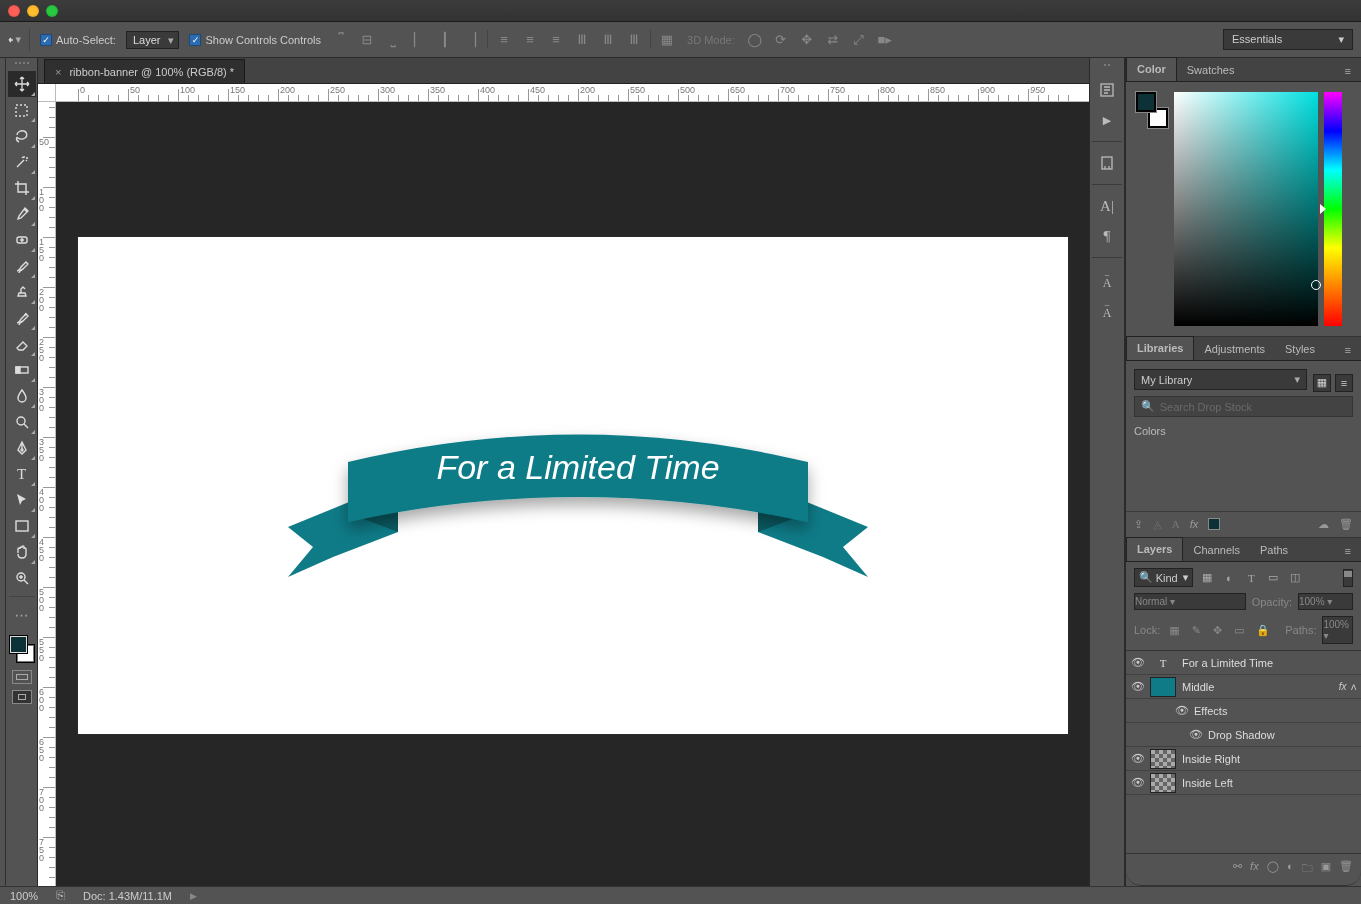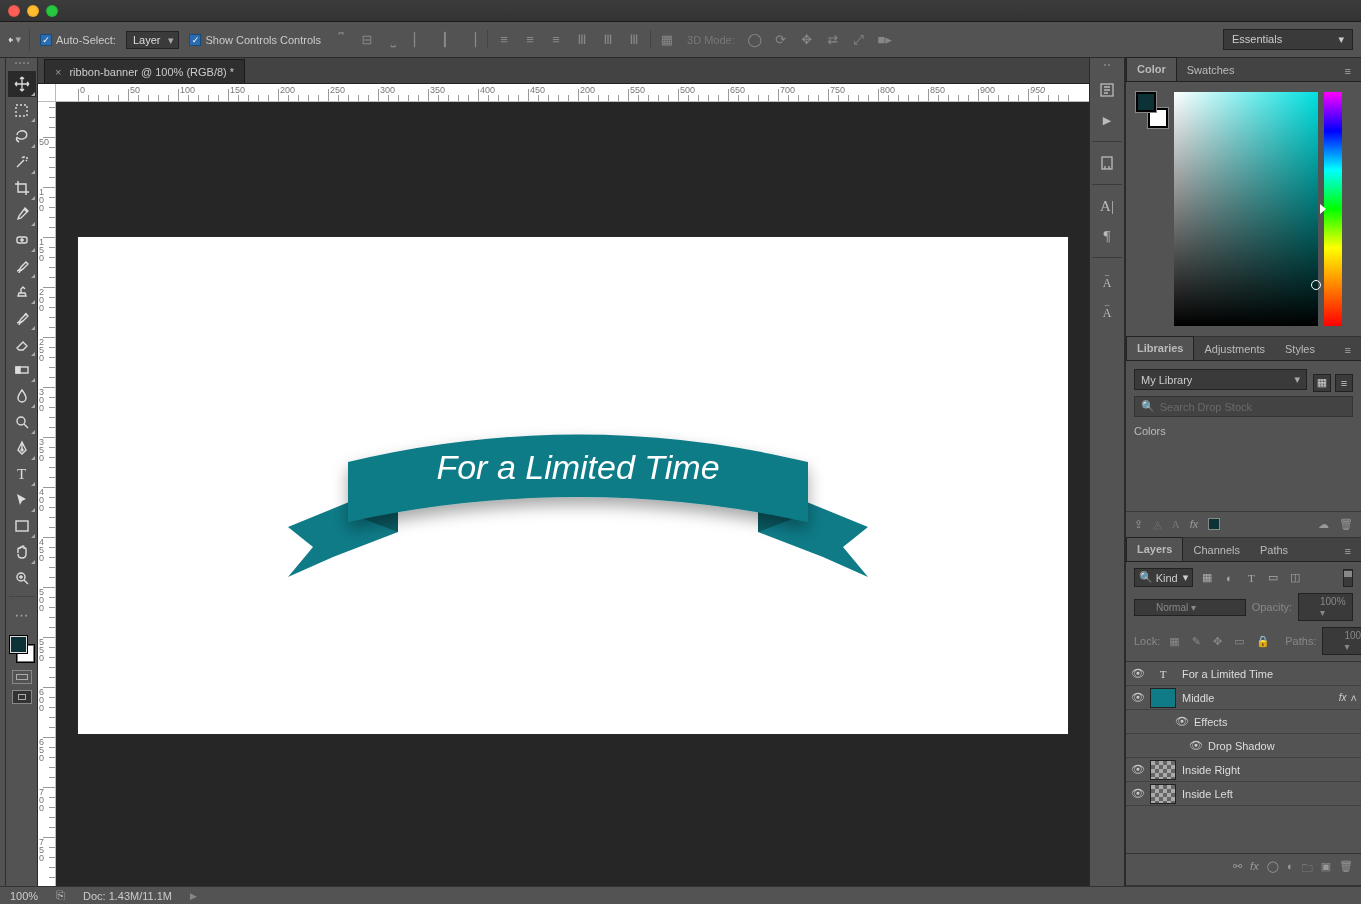--- a/index.html
+++ b/index.html
@@ -110,21 +110,21 @@
   .lib-footer .ico{color:#999;}
   .lib-footer .sq{width:12px;height:12px;background:#0c3238;border:1px solid #888;}
 
   
   .layers-controls{padding:6px 8px; display:flex; flex-direction:column; gap:6px;}
   .lrow{display:flex; align-items:center; gap:6px;}
   .kind-sel{background:#3a3a3a;border:1px solid #222;padding:2px 4px;display:flex;align-items:center;gap:3px;}
   .filtico{width:16px;height:16px;display:flex;align-items:center;justify-content:center;color:#aaa;}
   .switch{margin-left:auto;width:10px;height:18px;background:#3a3a3a;border:1px solid #222;position:relative;}
   .switch::after{content:"";position:absolute;width:8px;height:6px;background:#888;top:1px;left:0px;}
-  .dim-input{background:#3a3a3a;border:1px solid #222;color:#888;padding:2px 21px; width:55px; font-size:10px;}
+  .dim-input{background:#3a3a3a;border:1px solid #222;color:#888;padding:2px 0; width:55px; font-size:10px;}
   .dim-label{color:#888;}
   .lock-row .ico2{color:#888;padding:0 3px;}
   .layerlist{border-top:1px solid #333;}
   .layer{display:flex;align-items:center;height:24px;border-bottom:1px solid #404040;padding-right:4px;}
   .layer .eye{width:24px;text-align:center;color:#ccc;}
   .layer .thumb{width:26px;height:20px;background:#444;border:1px solid #222;margin-right:6px;display:flex;align-items:center;justify-content:center;}
   .layer .thumb.checker{background-image:linear-gradient(45deg,#666 25%,transparent 25%,transparent 75%,#666 75%),linear-gradient(45deg,#666 25%,transparent 25%,transparent 75%,#666 75%);background-size:8px 8px;background-position:0 0,4px 4px;background-color:#aaa;}
   .layer .name{flex:1;color:#ddd;}
   .layer .fx{color:#ccc;font-style:italic;font-size:10px;}
   .layer .caret{margin-left:4px;color:#ccc;}
@@ -714,21 +714,21 @@
           <span class="ico" style="font-style:italic;">fx</span>
           <span class="sq"></span>
         </div>
         <div class="grp">
           <span class="ico">☁</span>
           <span class="ico">🗑</span>
         </div>
       </div>
     </div>
 
-    <div class="panel" style="flex:1;display:flex;flex-direction:column;">
+    <div class="panel" style="flex:1;display:flex;flex-direction:column;border-radius:15px;">
       <div class="panel-tabs">
         <div class="ptab active">Layers</div>
         <div class="ptab">Channels</div>
         <div class="ptab">Paths</div>
         <div class="ptab-menu">≡</div>
       </div>
       <div class="layers-controls">
         <div class="lrow">
           <div class="kind-sel">
               <span>🔍</span>

